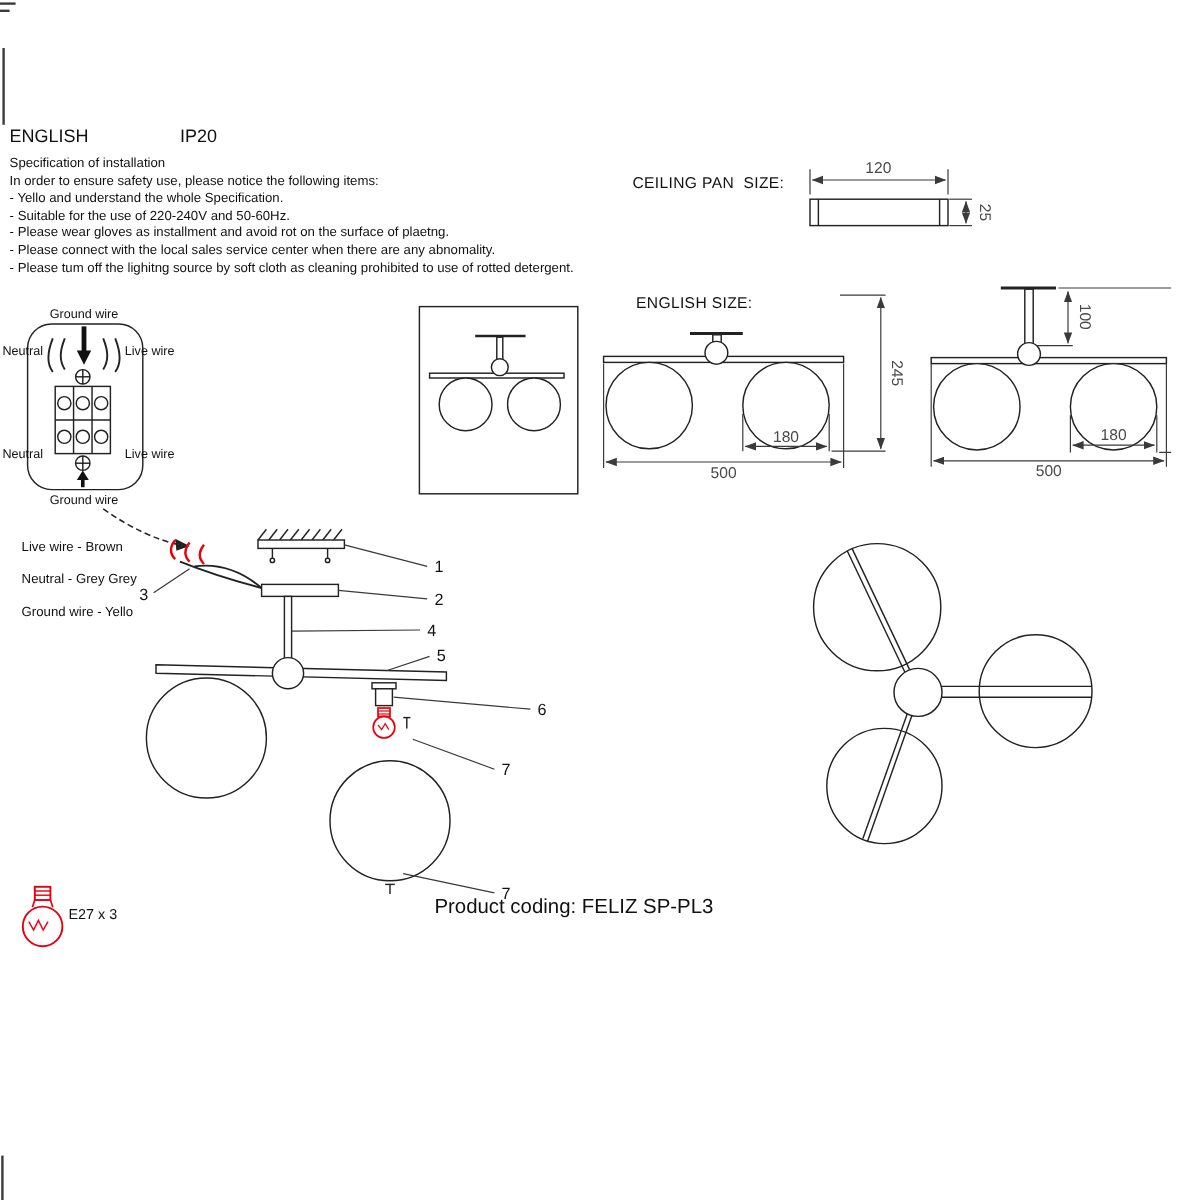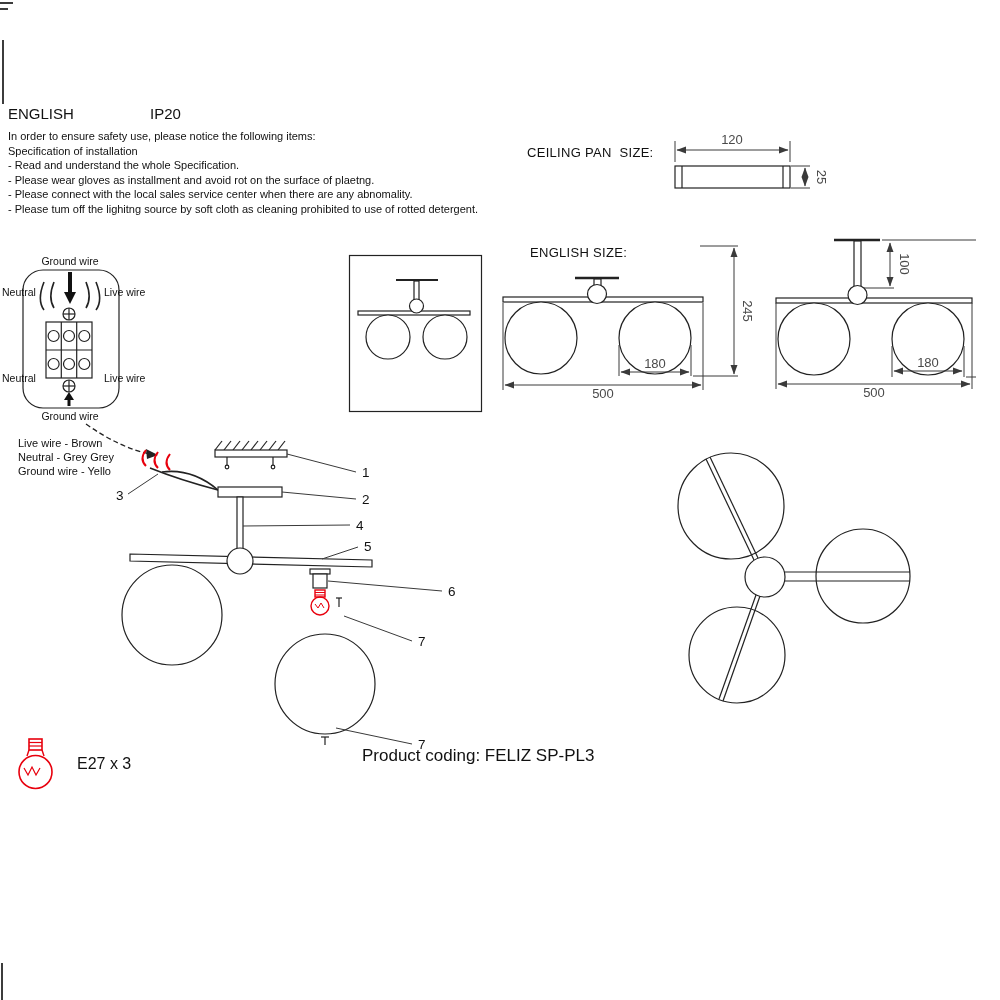--- a/index.html
+++ b/index.html
@@ -3,23 +3,23 @@
 <meta charset="utf-8">
 <style>
   html,body{margin:0;padding:0;background:#fff;}
   .page{position:relative;width:976px;height:1000px;background:#fff;
         font-family:"Liberation Sans",sans-serif;color:#111;overflow:hidden;}
   .abs{position:absolute;}
   .artifact{position:absolute;background:#3c3c3c;}
   .spec-line{font-size:11px;line-height:14.6px;white-space:pre;}
   .hdr{font-size:15px;}
   .sec-title{font-size:13px;letter-spacing:.3px;white-space:pre;margin-top:33px;}
-  .legend-line{font-size:11px;line-height:13.8px;}
+  .legend-line{font-size:11px;line-height:13.8px;margin-top:13px;}
   .product{font-size:17px;text-align:right;}
-  .e27{font-size:16px;margin-left:20px;}
+  .e27{font-size:12px;}
   svg{overflow:visible;}
   svg text{font-family:"Liberation Sans",sans-serif;}
   .dim{font-size:13px;fill:#4a4a4a;}
   .wlabel{font-size:10.5px;fill:#111;}
   .co{font-size:13.5px;fill:#111;}
   .ln{stroke:#3a3a3a;stroke-width:1;fill:none;}
   .shape{fill:#fff;stroke:#222;stroke-width:1.2;}
   .thin{fill:none;stroke:#222;stroke-width:1.2;}
   .wire{fill:none;stroke:#222;stroke-width:1.6;}
   .red{stroke:#e8000d;fill:none;}
@@ -31,23 +31,24 @@
 
   <div class="artifact" style="left:0;top:2px;width:13px;height:2px"></div>
   <div class="artifact" style="left:0;top:8px;width:8px;height:2px"></div>
   <div class="artifact" style="left:2px;top:40px;width:2px;height:64px"></div>
   <div class="artifact" style="left:1px;top:963px;width:2px;height:37px"></div>
 
   <span class="abs hdr" style="left:8px;top:105px">ENGLISH</span>
   <span class="abs hdr" style="left:150px;top:105px">IP20</span>
 
   <div class="abs" style="left:8px;top:129px">
+    <div class="spec-line">Specification of installation</div>
     <div class="spec-line">In order to ensure safety use, please notice the following items:</div>
-    <div class="spec-line">Specification of installation</div>
-    <div class="spec-line">- Read and understand the whole Specification.</div>
+    <div class="spec-line">- Yello and understand the whole Specification.</div>
+    <div class="spec-line">- Suitable for the use of 220-240V and 50-60Hz.</div>
     <div class="spec-line">- Please wear gloves as installment and avoid rot on the surface of plaetng.</div>
     <div class="spec-line">- Please connect with the local sales service center when there are any abnomality.</div>
     <div class="spec-line">- Please tum off the lighitng source by soft cloth as cleaning prohibited to use of rotted detergent.</div>
   </div>
 
   <div class="abs sec-title" style="left:527px;top:112px">CEILING PAN  SIZE:</div>
   <div class="abs sec-title" style="left:530px;top:212px">ENGLISH SIZE:</div>
 
   <svg class="abs" style="left:655px;top:128px" width="205" height="80" viewBox="0 0 205 80">
     <defs>

